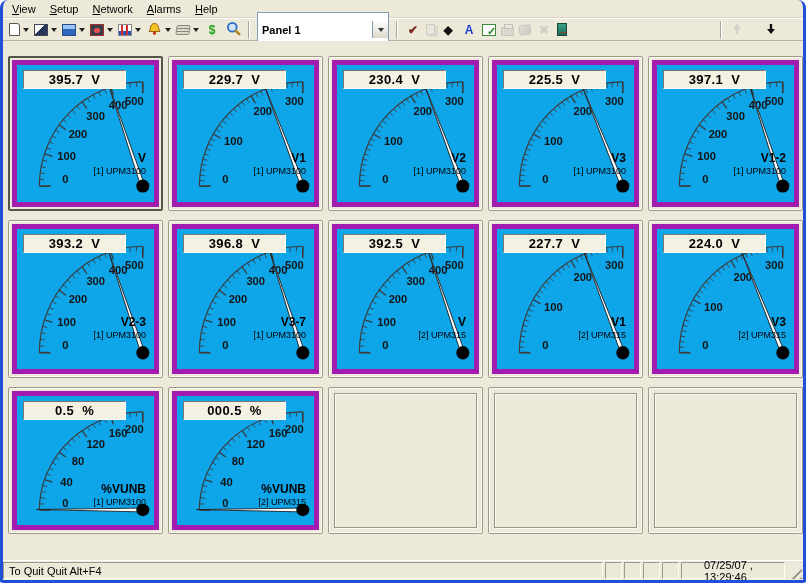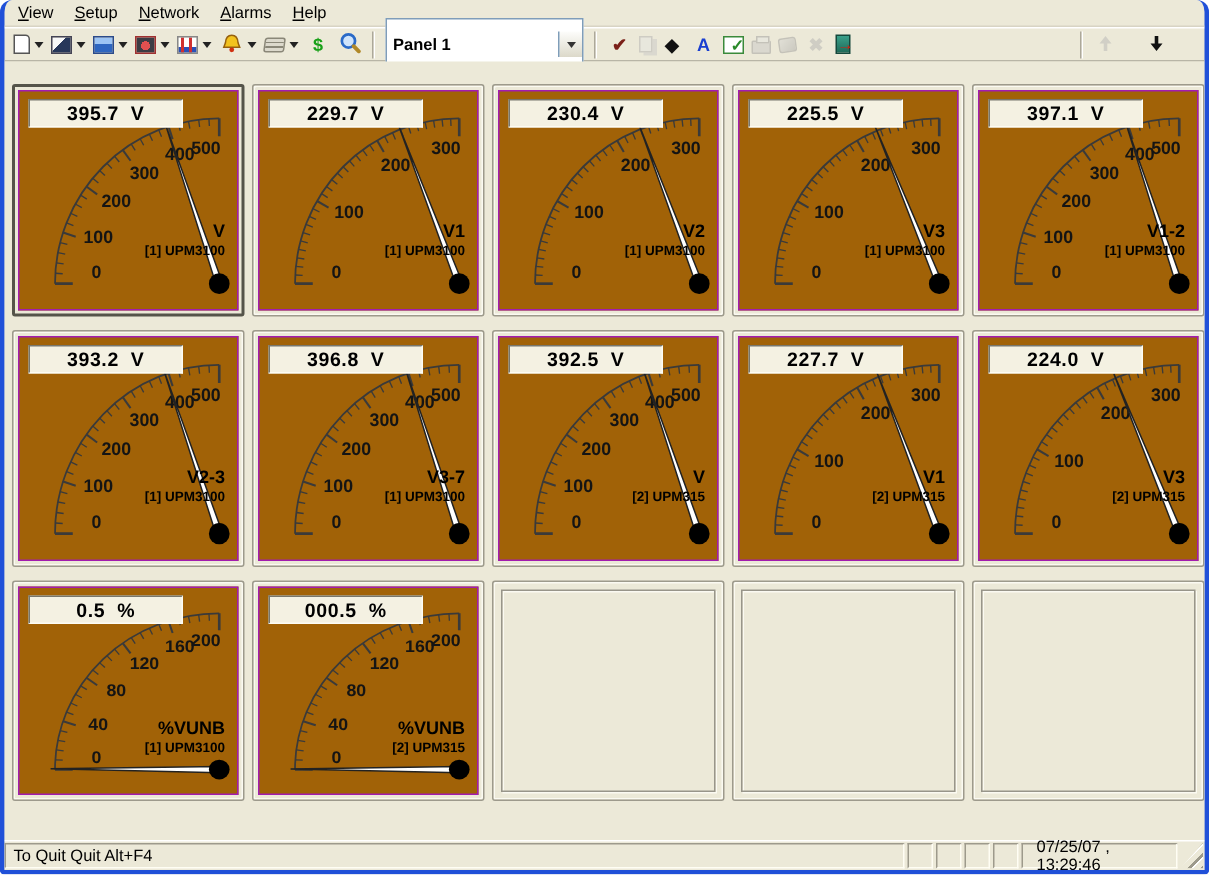--- a/index.html
+++ b/index.html
@@ -55,39 +55,39 @@
   .combo-btn{width:16px;height:17px;background:linear-gradient(#fdfdfb,#dcd9ca);border-left:1px solid #7f9db9;
     display:flex;align-items:center;justify-content:center;}
   .tri{width:0;height:0;border-left:3px solid transparent;border-right:3px solid transparent;border-top:4px solid #333;}
   
   .client{flex:1;position:relative;background:#ece9d8;overflow:hidden;}
   .grid{position:absolute;left:5px;top:15px;display:grid;grid-template-columns:repeat(5,155px);
     grid-template-rows:155px 158px 147px;gap:9px 5px;}
   .panel{position:relative;background:#ece9d8;border:1px solid #9d9a8c;border-radius:2px;
     box-shadow:inset 1px 1px 0 #fbfaf2, inset -1px -1px 0 #fbfaf2;}
   .panel.selected{border:2px solid #55544a;box-shadow:none;}
-  .face{position:absolute;top:3px;left:3px;right:3px;bottom:3px;background:#a16207;border:1px solid #a21caf;}
+  .face{position:absolute;top:3px;left:3px;right:3px;bottom:3px;background:#0ea5e9;border:5px solid #a21caf;}
   .panel.selected .face{top:2px;left:2px;right:2px;bottom:2px;}
   .readout{position:absolute;top:5px;left:6px;width:103px;height:19px;background:#f4f1e2;z-index:2;
     border:1px solid;border-color:#77766c #fdfcf4 #fdfcf4 #77766c;
     display:flex;align-items:center;justify-content:center;font-size:13px;font-weight:bold;letter-spacing:.4px;}
   .ru{margin-left:8px;}
   .gauge{position:absolute;left:0;top:0;width:100%;height:100%;z-index:0;}
   .tickl{font-family:"Liberation Sans",sans-serif;font-size:12px;font-weight:bold;fill:#141414;}
   .chan{position:absolute;right:8px;top:86px;font-size:12px;font-weight:bold;z-index:1;}
-  .dev{position:absolute;right:8px;top:101px;font-size:9px;font-weight:bold;z-index:1;margin-left:44px;}
+  .dev{position:absolute;right:8px;top:101px;font-size:9px;font-weight:normal;z-index:1;margin-left:44px;}
   .empty-inner{position:absolute;top:5px;left:5px;right:5px;bottom:5px;border:1px solid #98958a;
     box-shadow:inset 1px 1px 0 #fbfaf2, 1px 1px 0 #fbfaf2;}
   
   .statusbar{height:20px;flex:0 0 20px;display:flex;align-items:stretch;background:#ece9d8;border-top:1px solid #fff;
     font-size:11px;padding:1px 1px 1px 0;gap:2px;}
   .sb-cell{border:1px solid;border-color:#9d9a8b #fffef4 #fffef4 #9d9a8b;display:flex;align-items:center;}
   .sb-left{flex:1;padding-left:5px;}
   .sb-sm{width:17px;flex:0 0 17px;}
-  .sb-date{width:104px;flex:0 0 104px;padding-left:9px;}
+  .sb-date{width:104px;flex:0 0 104px;padding-left:22px;}
   .sb-grip{width:15px;flex:0 0 15px;border:none;
     background:repeating-linear-gradient(135deg,transparent 0 3px,#9d9a8b 3px 5px,#fff 5px 6px);
     clip-path:polygon(100% 0,100% 100%,0 100%);}
 </style>
 </head>
 <body>
 
 <div class="window">
 
 

